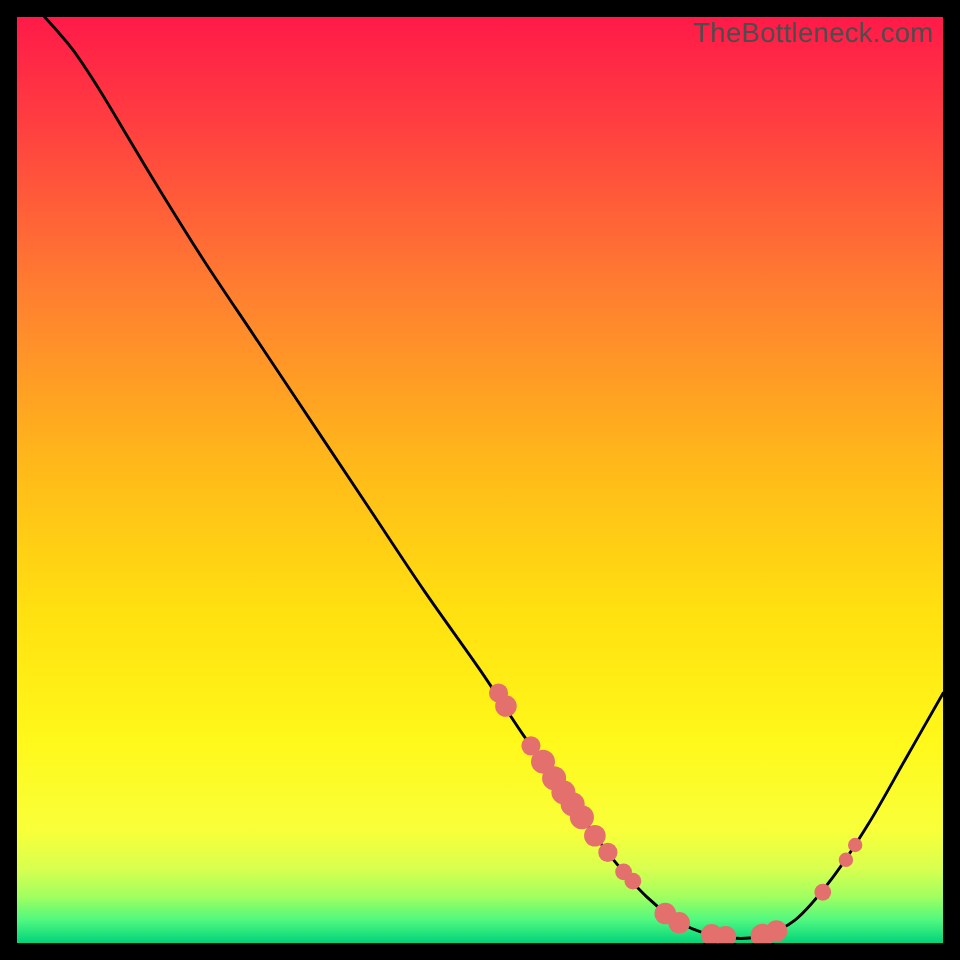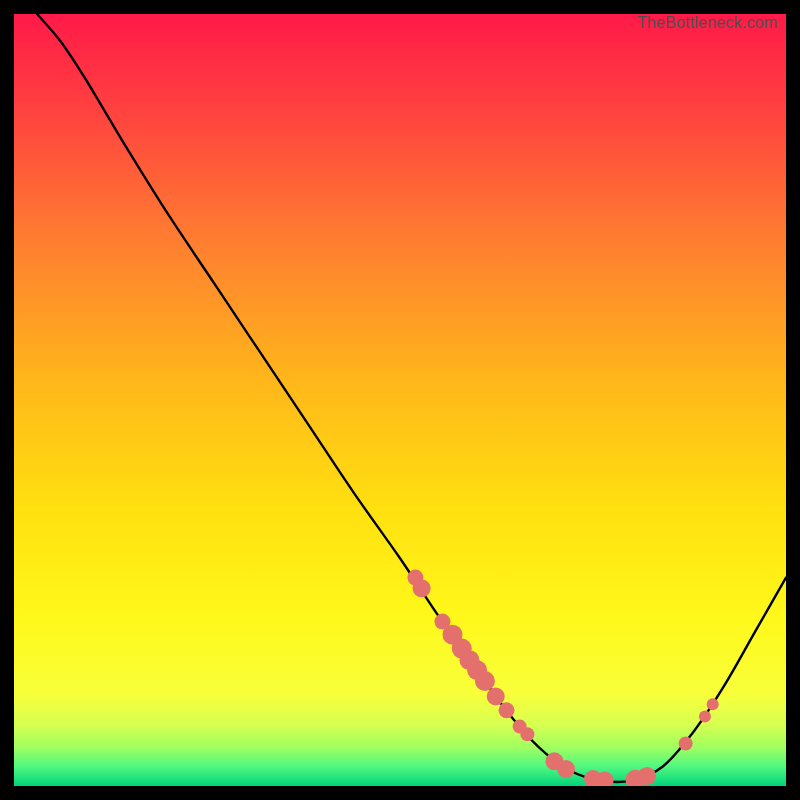--- a/index.html
+++ b/index.html
@@ -24,21 +24,21 @@
     left: 0;
     top: 0;
     width: 772px;
     height: 772px;
   }
   .watermark {
     position: absolute;
     top: 0px;
     right: 8px;
     color: #4d4d4d;
-    font-size: 16px;
+    font-size: 23px;
     font-weight: 500;
     letter-spacing: 0.2px;
     user-select: none;
   }
   svg { display: block; }
 </style>
 </head>
 <body>
 
 <div class="frame">

